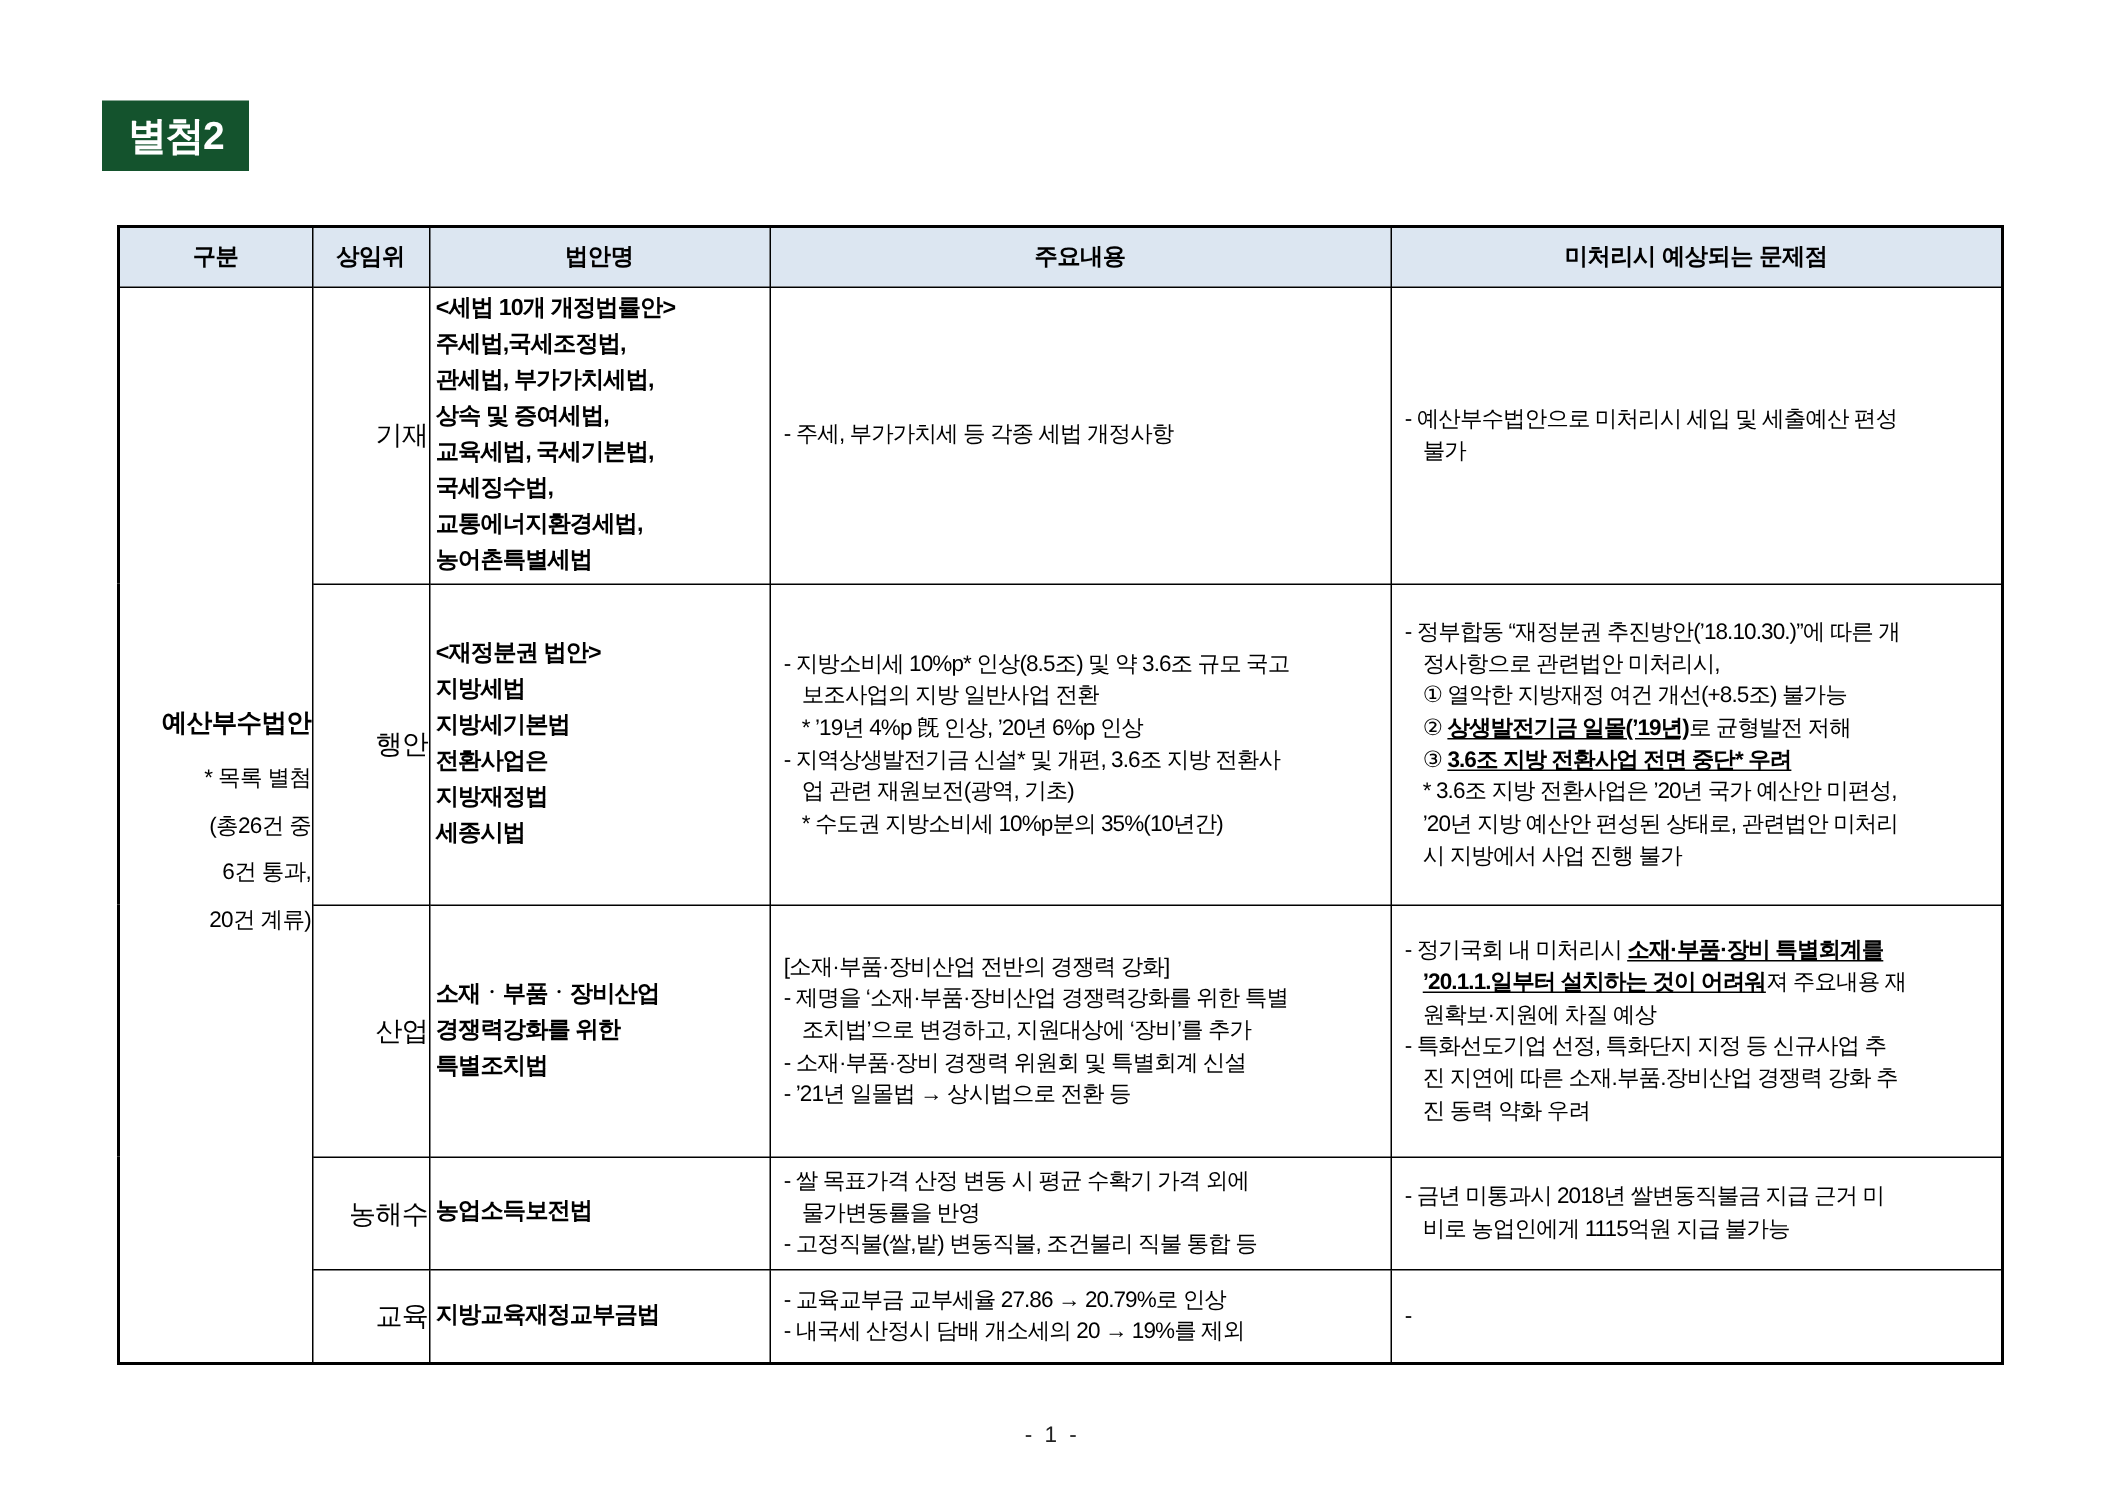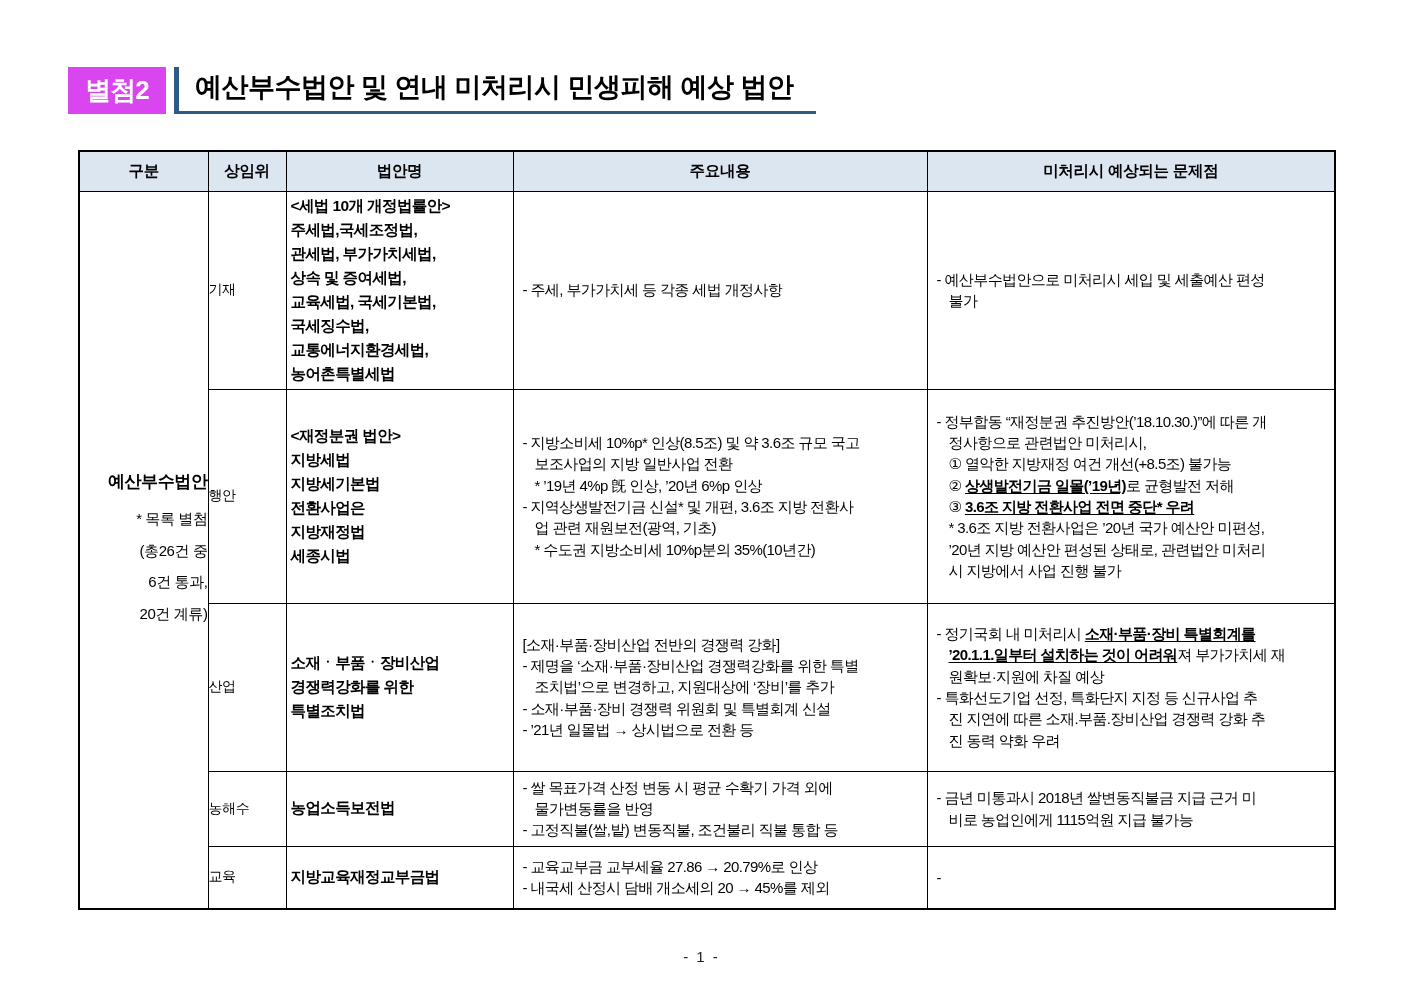--- a/index.html
+++ b/index.html
@@ -15,21 +15,21 @@
 
   
   .doc-header {
     position: absolute;
     left: 68px;
     top: 67px;
     display: flex;
     align-items: stretch;
   }
   .badge {
-    background: #d946ef;
+    background: #14532d;
     color: #fff;
     font-weight: 700;
     font-size: 26px;
     width: 98px;
     height: 47px;
     display: flex;
     align-items: center;
     justify-content: center;
     letter-spacing: -1px;
     flex: 0 0 auto;
@@ -95,22 +95,22 @@
     letter-spacing: -0.4px;
   }
   .group-title {
     font-weight: 700;
     font-size: 17px;
     margin-bottom: 10px;
   }
   .group-note { line-height: 2.1; }
 
   td.cell-comm {
-    text-align: left;
-    font-size: 14px;
+    text-align: right;
+    font-size: 18px;
     letter-spacing: -0.4px;
   }
 
   td.cell-bill {
     text-align: left;
     font-weight: 700;
     font-size: 15.5px;
     letter-spacing: -0.6px;
     padding: 2px 4px;
   }
@@ -136,23 +136,20 @@
     font-size: 15px;
     letter-spacing: 2px;
     color: #222;
   }
 </style>
 </head>
 <body>
 
 <div class="doc-header">
   <div class="badge">별첨2</div>
-  <div class="title-wrap">
-    <div class="doc-title">예산부수법안 및 연내 미처리시 민생피해 예상 법안</div>
-  </div>
 </div>
 
 <div class="table-wrap">
   <table class="bills">
     <colgroup>
       <col class="c-group">
         <col class="c-comm">
         <col class="c-bill">
         <col class="c-main">
         <col class="c-prob">
@@ -232,21 +229,21 @@
           </td>
           <td class="cell-main">
             <div class="line ind0"><span class="seg">[소재·부품·장비산업 전반의 경쟁력 강화]</span></div>
             <div class="line ind0"><span class="seg">- 제명을 ‘소재·부품·장비산업 경쟁력강화를 위한 특별</span></div>
             <div class="line ind1"><span class="seg">조치법’으로 변경하고, 지원대상에 ‘장비’를 추가</span></div>
             <div class="line ind0"><span class="seg">- 소재·부품·장비 경쟁력 위원회 및 특별회계 신설</span></div>
             <div class="line ind0"><span class="seg">- ’21년 일몰법 → 상시법으로 전환 등</span></div>
           </td>
           <td class="cell-prob">
             <div class="line ind0"><span class="seg">- 정기국회 내 미처리시 </span><span class="seg b u">소재·부품·장비 특별회계를</span></div>
-            <div class="line ind1"><span class="seg b u">’20.1.1.일부터 설치하는 것이 어려워</span><span class="seg">져 부가가치세 재</span></div>
+            <div class="line ind1"><span class="seg b u">’20.1.1.일부터 설치하는 것이 어려워</span><span class="seg">져 주요내용 재</span></div>
             <div class="line ind1"><span class="seg">원확보·지원에 차질 예상</span></div>
             <div class="line ind0"><span class="seg">- 특화선도기업 선정, 특화단지 지정 등 신규사업 추</span></div>
             <div class="line ind1"><span class="seg">진 지연에 따른 소재.부품.장비산업 경쟁력 강화 추</span></div>
             <div class="line ind1"><span class="seg">진 동력 약화 우려</span></div>
           </td>
         </tr>
         <tr class="r3">
           <td class="cell-comm">농해수</td>
           <td class="cell-bill">
             <div class="bill-line">농업소득보전법</div>
@@ -261,21 +258,21 @@
             <div class="line ind1"><span class="seg">비로 농업인에게  1115억원 지급 불가능</span></div>
           </td>
         </tr>
         <tr class="r4">
           <td class="cell-comm">교육</td>
           <td class="cell-bill">
             <div class="bill-line">지방교육재정교부금법</div>
           </td>
           <td class="cell-main">
             <div class="line ind0"><span class="seg">- 교육교부금 교부세율 27.86 → 20.79%로 인상</span></div>
-            <div class="line ind0"><span class="seg">- 내국세 산정시 담배 개소세의 20 → 45%를 제외</span></div>
+            <div class="line ind0"><span class="seg">- 내국세 산정시 담배 개소세의 20 → 19%를 제외</span></div>
           </td>
           <td class="cell-prob">
             <div class="line ind0"><span class="seg">-</span></div>
           </td>
         </tr>
       </tbody>
   </table>
 </div>
 
 <div class="page-footer">- 1 -</div>

